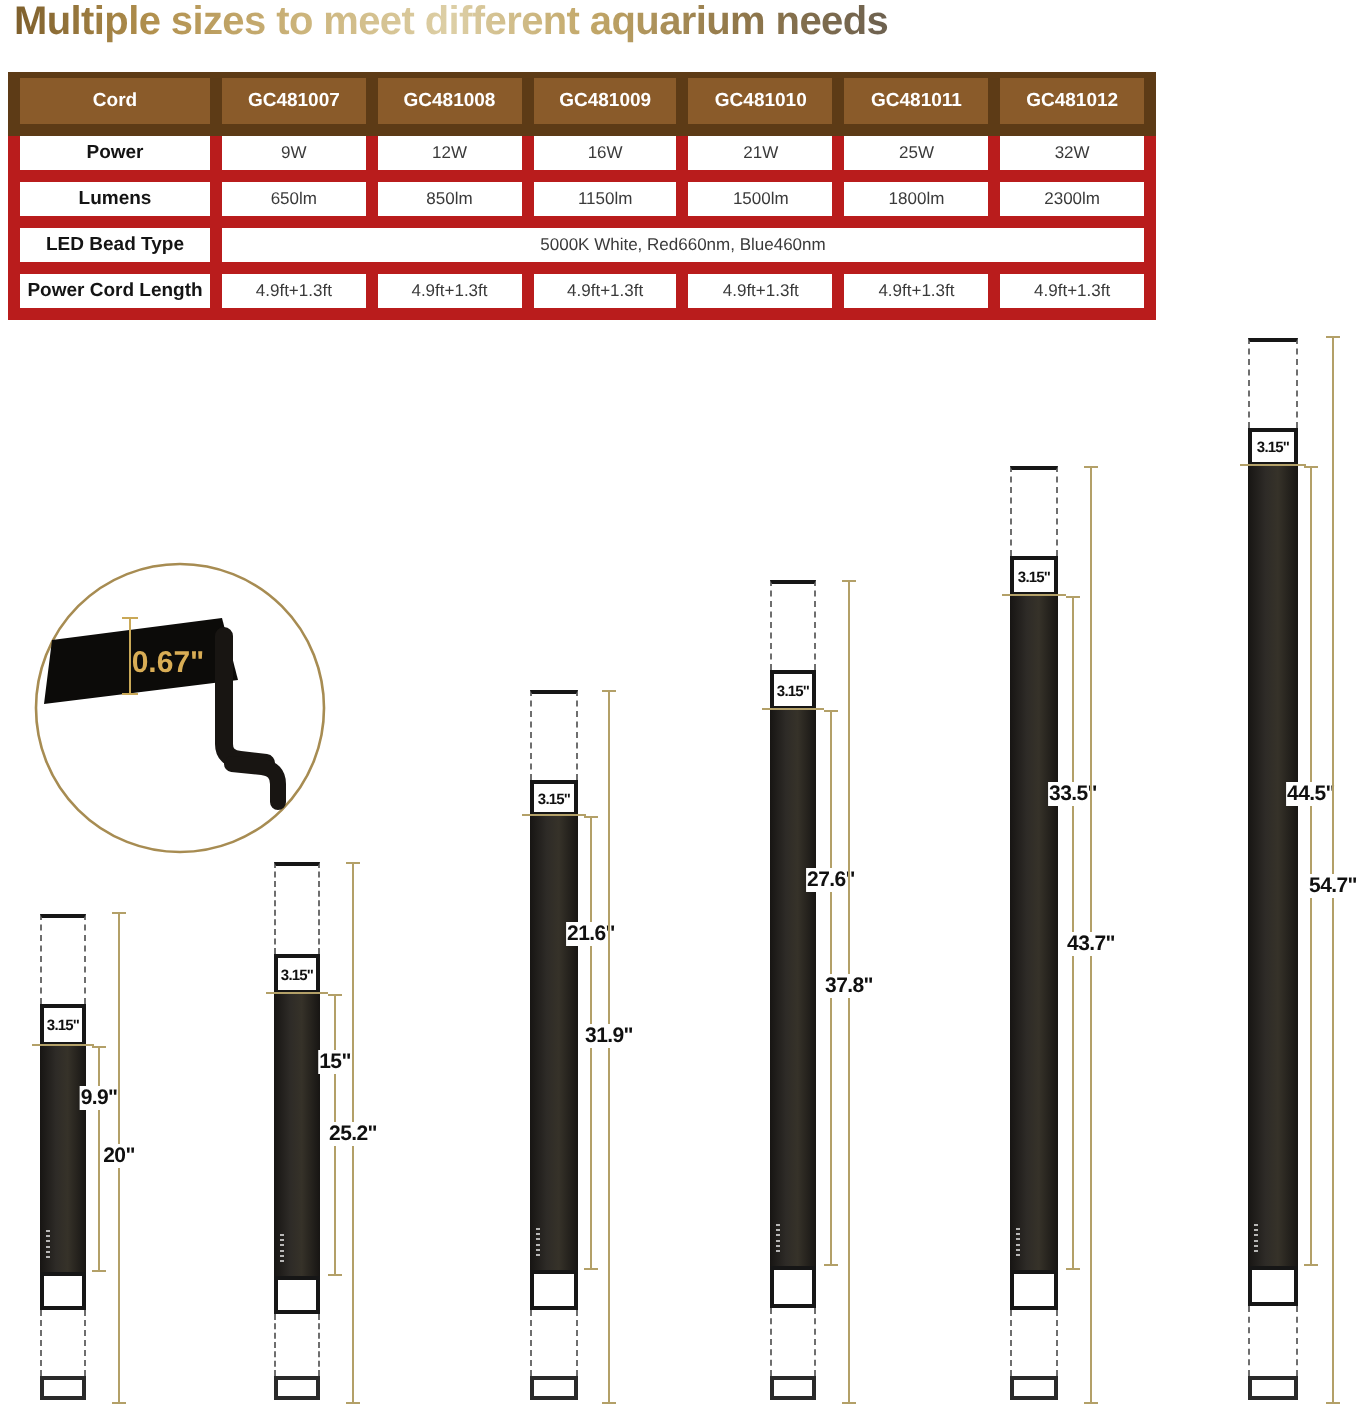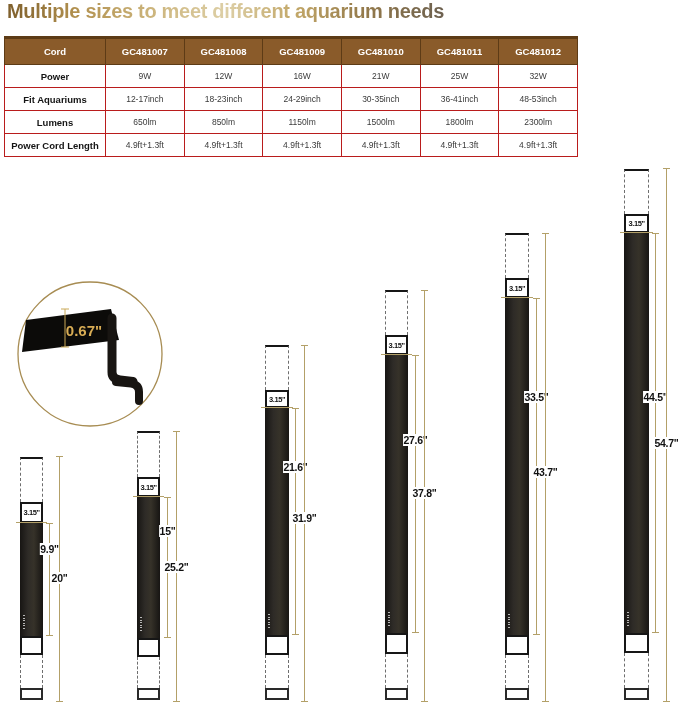--- a/index.html
+++ b/index.html
@@ -17,21 +17,21 @@
     -webkit-background-clip:text;background-clip:text;color:transparent;
   }
 
   
   table.spec{
     position:absolute;left:4px;top:36px;width:574px;
     border-collapse:collapse;table-layout:fixed;
     border:1.5px solid #222;
   }
   table.spec th,table.spec td{
-    border:1px solid #b91c1c;text-align:center;vertical-align:middle;
+    border:6px solid #b91c1c;text-align:center;vertical-align:middle;
     padding:0;overflow:hidden;white-space:nowrap;
   }
   table.spec thead tr{height:27px;}
   table.spec tbody tr{height:23px;}
   table.spec th{
     background:#8a5b2a;color:#ffffff;font-size:9.5px;font-weight:700;
     border-top:3px solid #4d2d0e;border-color:#5d3b16;
   }
   td.rowlabel{font-size:9.5px;font-weight:700;color:#141414;}
   td.val{font-size:8.5px;color:#3a3a3a;}
@@ -103,36 +103,31 @@
     <tr>
       <td class="rowlabel">Power</td>
       <td class="val">9W</td>
       <td class="val">12W</td>
       <td class="val">16W</td>
       <td class="val">21W</td>
       <td class="val">25W</td>
       <td class="val">32W</td>
     </tr>
     <tr>
-      <td class="rowlabel">Fit Aquariums</td>
-      <td class="val">12-17inch</td>
-      <td class="val">18-23inch</td>
-      <td class="val">24-29inch</td>
-      <td class="val">30-35inch</td>
-      <td class="val">36-41inch</td>
-      <td class="val">48-53inch</td>
-    </tr>
-    <tr>
       <td class="rowlabel">Lumens</td>
       <td class="val">650lm</td>
       <td class="val">850lm</td>
       <td class="val">1150lm</td>
       <td class="val">1500lm</td>
       <td class="val">1800lm</td>
       <td class="val">2300lm</td>
+    </tr>
+    <tr>
+      <td class="rowlabel">LED Bead Type</td>
+      <td class="spanval" colspan="6">5000K White, Red660nm, Blue460nm</td>
     </tr>
     <tr>
       <td class="rowlabel">Power Cord Length</td>
       <td class="val">4.9ft+1.3ft</td>
       <td class="val">4.9ft+1.3ft</td>
       <td class="val">4.9ft+1.3ft</td>
       <td class="val">4.9ft+1.3ft</td>
       <td class="val">4.9ft+1.3ft</td>
       <td class="val">4.9ft+1.3ft</td>
     </tr>

